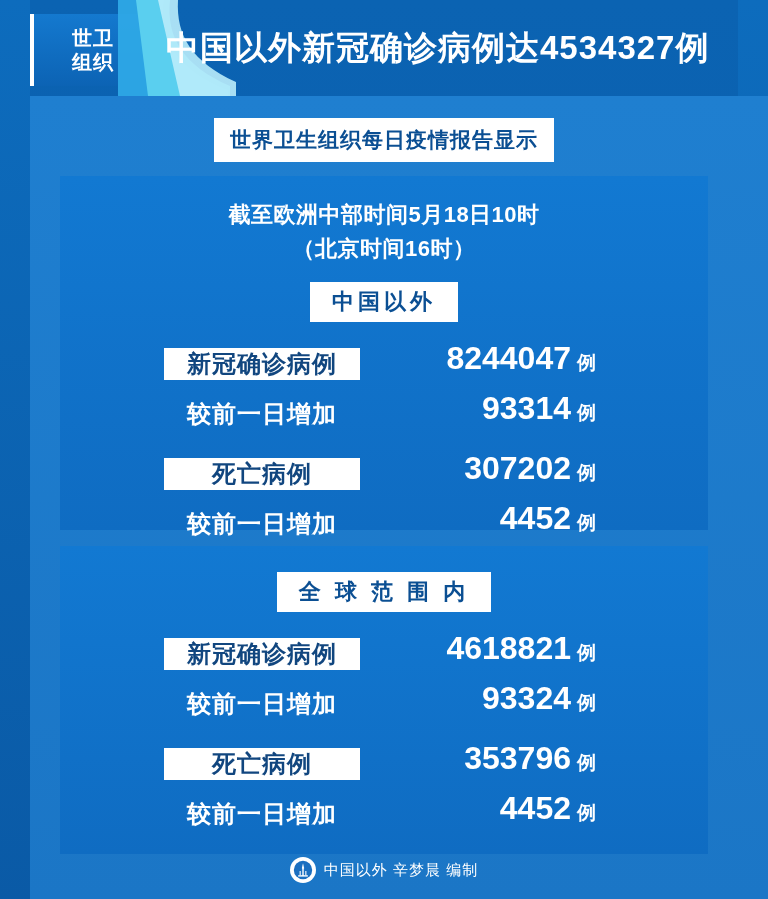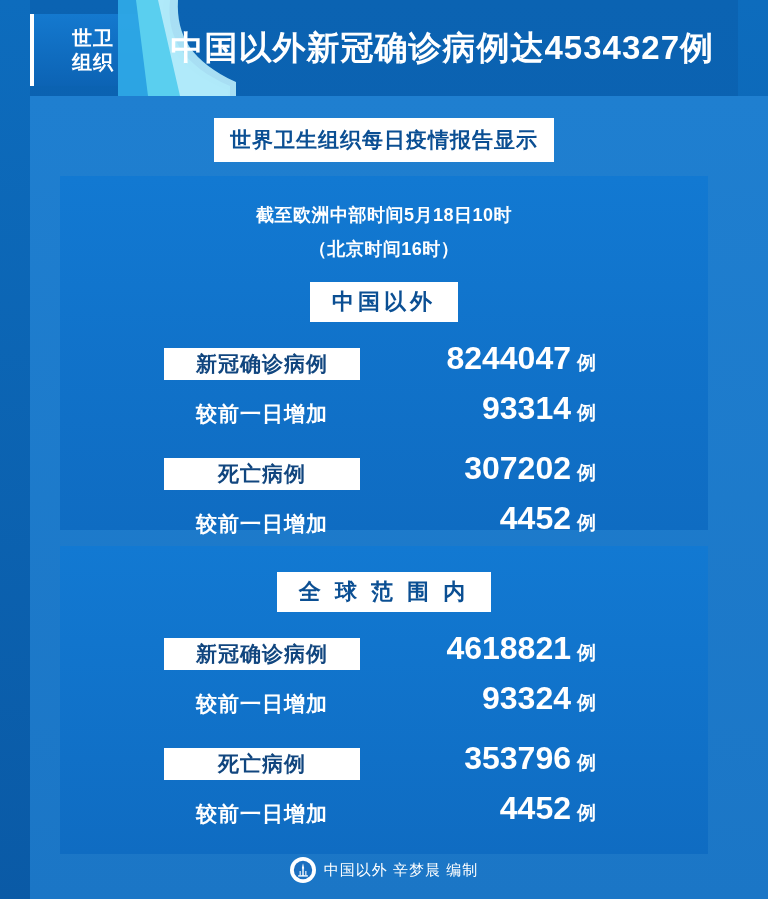--- a/index.html
+++ b/index.html
@@ -65,30 +65,29 @@
     left: 88px;
     top: 0;
     width: 150px;
     height: 96px;
     overflow: hidden;
     pointer-events: none;
   }
   .swoosh svg { display: block; }
   .header-title {
     position: absolute;
-    left: 124px;
+    left: 136px;
     top: 18px;
     width: 560px;
     color: #ffffff;
     font-size: 33px;
     font-weight: bold;
     letter-spacing: 1px;
     line-height: 60px;
     white-space: nowrap;
-    text-align: right;
   }
 
   
   .body-area {
     position: absolute;
     left: 30px;
     top: 96px;
     width: 756px;
     height: 803px;
     background: linear-gradient(180deg, #1f7fd0 0%, #1b76c6 100%);
@@ -121,21 +120,21 @@
     background: linear-gradient(180deg, #1279d2 0%, #0f6cc2 100%);
     box-sizing: border-box;
   }
   .panel-1 { top: 80px; height: 354px; }
   .panel-2 { top: 450px; height: 308px; }
 
   .timestamp {
     margin-top: 22px;
     text-align: center;
     color: #ffffff;
-    font-size: 18px;
+    font-size: 22px;
     font-weight: bold;
     line-height: 34px;
     letter-spacing: 0.5px;
   }
 
   .section-label-wrap {
     text-align: center;
     margin-top: 16px;
   }
   .section-label {
@@ -155,21 +154,21 @@
   .row {
     display: flex;
     align-items: stretch;
     height: 44px;
     margin-bottom: 6px;
   }
   .row.gap { margin-top: 16px; justify-content: space-between; }
   .row .label {
     background: #ffffff;
     color: #11467f;
-    font-size: 21px;
+    font-size: 24px;
     font-weight: bold;
     letter-spacing: 1px;
     display: flex;
     align-items: center;
     justify-content: center;
     padding: 0 12px;
     min-width: 196px;
     box-sizing: border-box;
     margin-top: 12px;
   }

